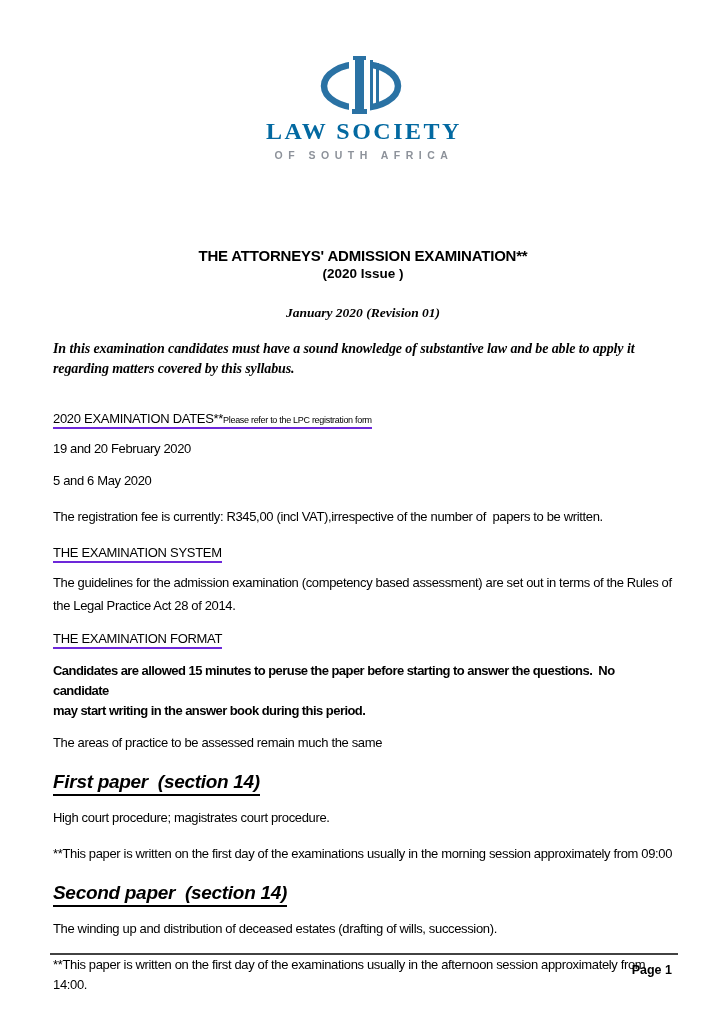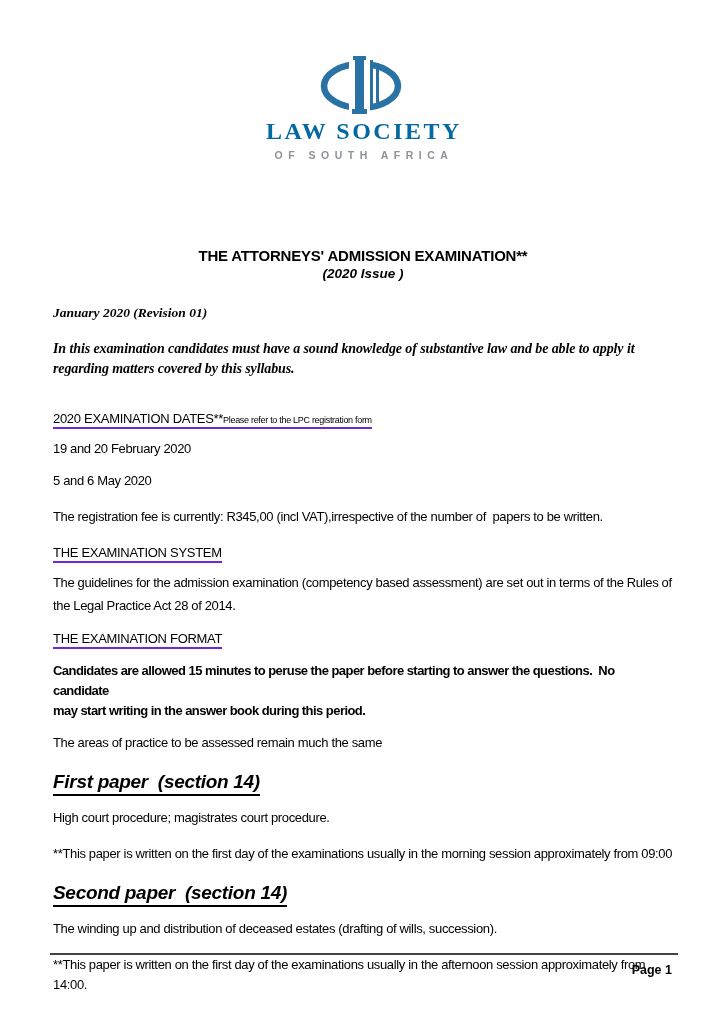--- a/index.html
+++ b/index.html
@@ -26,24 +26,24 @@
     color:#8d929a; margin-top:4px; white-space:nowrap;
   }
 
   
   .doc-title{
     margin-top:86px; text-align:center;
     font-size:15px; font-weight:bold; letter-spacing:-0.2px;
   }
   .doc-subtitle{
     margin-top:2px; text-align:center;
-    font-size:13.5px; font-weight:bold; font-style:italic;
+    font-size:13.5px; font-weight:bold; 
   }
   .doc-revision{
-    margin-top:24px; 
+    margin-top:24px; text-align:center;
     font-family:"Liberation Serif",serif;
     font-size:13.5px; font-weight:bold; font-style:italic;
   }
   .intro{
     margin-top:18px;
     font-family:"Liberation Serif",serif;
     font-size:14px; font-weight:bold; font-style:italic;
     line-height:20px; white-space:pre-wrap; letter-spacing:-0.1px;
   }
 

